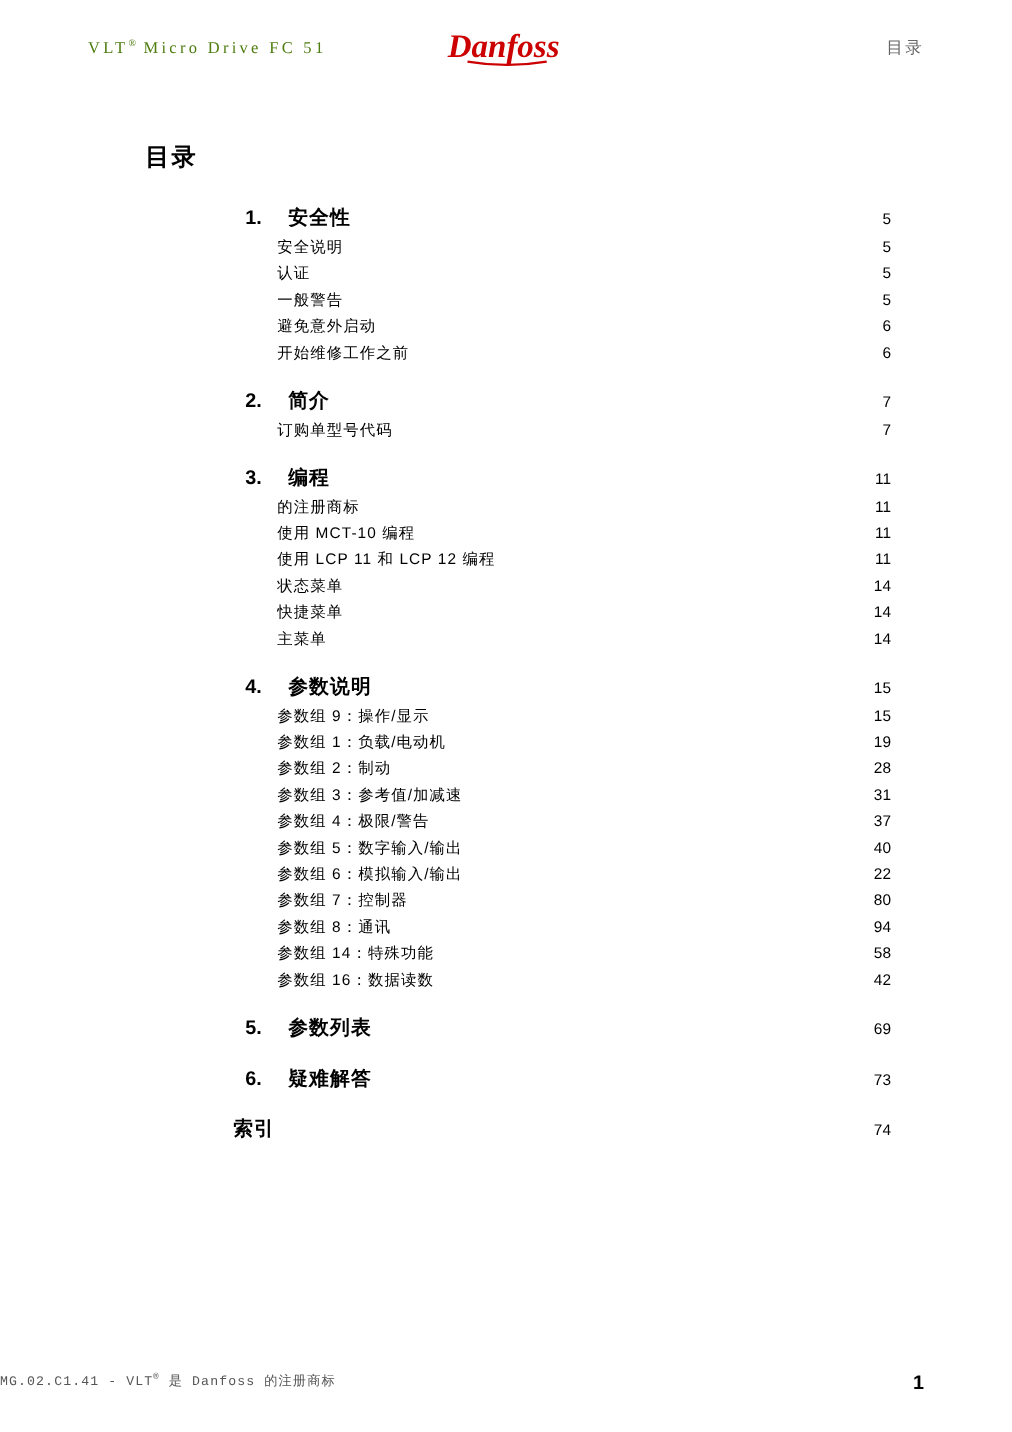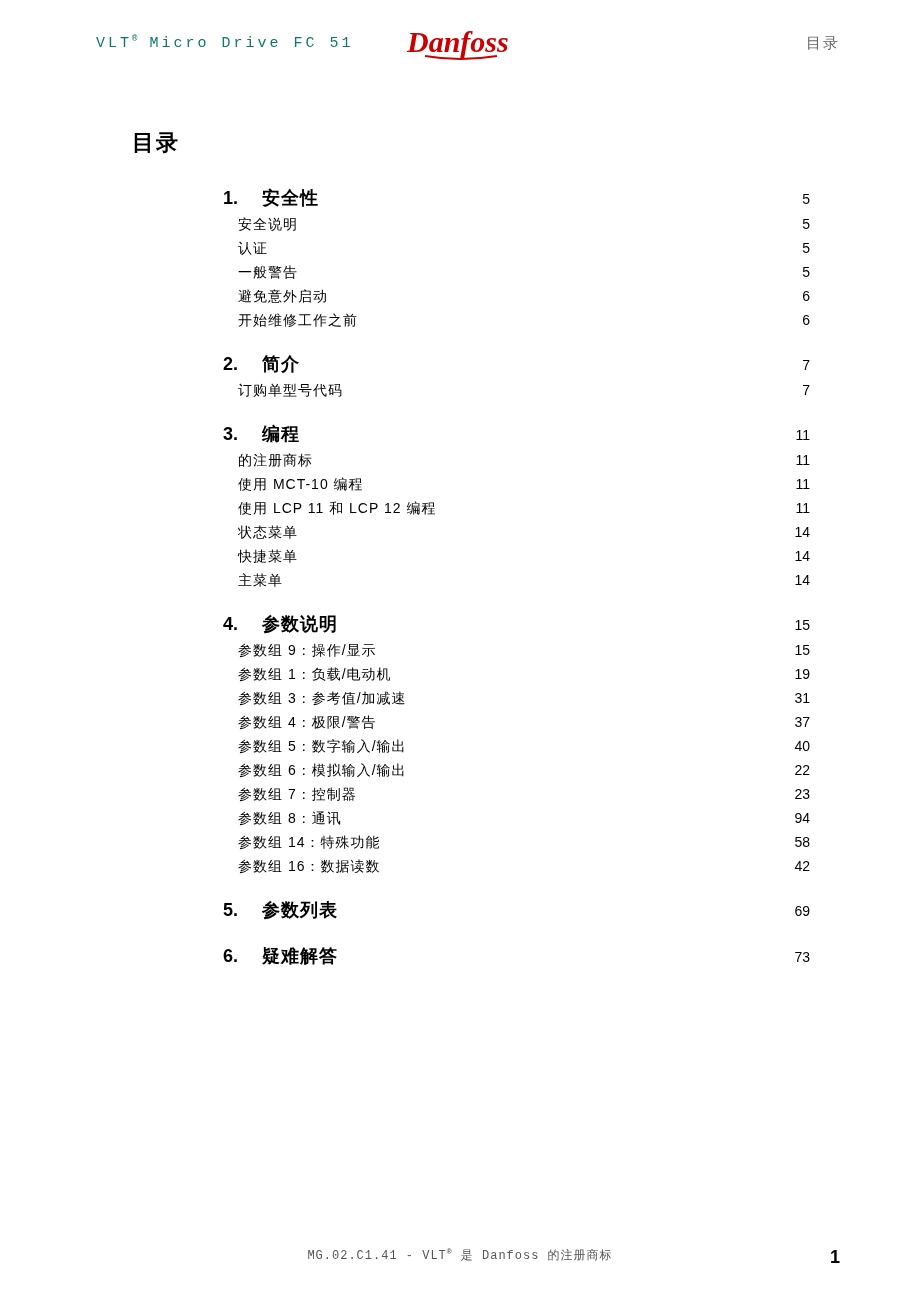--- a/index.html
+++ b/index.html
@@ -1,37 +1,37 @@
 <!DOCTYPE html>
 <html><head>
 <meta charset="utf-8">
 <style>
   * { box-sizing: border-box; margin: 0; padding: 0; }
   html, body { width: 920px; height: 1302px; background: #fff; font-family: "Microsoft YaHei", "SimSun", sans-serif; color: #000; }
   .page { position: relative; width: 920px; height: 1302px; padding: 28px 80px 40px 80px; }
   .header { position: relative; width: 100%; height: 40px; }
-  .hdr-left { position: absolute; left: 16px; top: 6px; font-family: Liberation Mono, monospace; font-size: 15px; letter-spacing: 3px; color: #0f766e; }
+  .hdr-left { position: absolute; left: 0; top: 6px; font-family: Liberation Serif, serif; font-size: 15px; letter-spacing: 3px; color: #4d7c0f; }
   .hdr-left sup { font-size: 9px; vertical-align: super; letter-spacing: 0; }
   .hdr-right { position: absolute; right: 0; top: 6px; font-size: 15px; color: #666; letter-spacing: 2px; }
   .hdr-logo { position: absolute; left: 50%; top: -6px; transform: translateX(-50%); }
   .toc-title { margin-top: 60px; margin-left: 52px; font-size: 22px; font-weight: bold; letter-spacing: 2px; }
   .toc { margin-top: 28px; margin-left: 130px; width: 600px; }
   .section { margin-top: 22px; }
   .section:first-child { margin-top: 0; }
   .sec-head { display: flex; align-items: baseline; }
   .sec-num { width: 28px; text-align: right; font-size: 18px; font-weight: bold; }
   .sec-name { flex: 0 0 auto; margin-left: 24px; font-size: 18px; font-weight: bold; letter-spacing: 1px; }
   .sec-head .page-no, .sub-row .page-no { margin-left: auto; font-size: 14px; }
   .sec-head .page-no { font-weight: normal; }
   .sub-row { display: flex; align-items: baseline; margin-top: 6px; font-size: 14px; }
-  .sub-row .name { margin-left: 28px; letter-spacing: 1px; }
+  .sub-row .name { margin-left: 42px; letter-spacing: 1px; }
   .section.index .sec-head .sec-num { width: 0; }
   .section.index .sec-head .sec-name { margin-left: 2px; }
   .footer { position: absolute; bottom: 38px; left: 0; width: 920px; }
-  .footer-line { text-align: center; font-family: "Courier New", monospace; font-size: 12px; color: #555; letter-spacing: 1px; }
+  .footer-line { font-family: "Courier New", monospace; font-size: 12px; color: #555; letter-spacing: 1px; }
   .footer-line sup { font-size: 8px; vertical-align: super; }
   .footer-pageno { position: absolute; right: 80px; bottom: -4px; font-size: 18px; font-weight: bold; }
 </style>
 </head>
 <body>
 
 <div class="page">
   <div class="header">
     <div class="hdr-left">
       <span>VLT</span><sup>®</sup><span> Micro Drive FC 51</span>
@@ -125,38 +125,42 @@
         </div>
         <div class="sub-row">
           <span class="name">参数组 9：操作/显示</span>
           <span class="page-no">15</span>
         </div>
         <div class="sub-row">
           <span class="name">参数组 1：负载/电动机</span>
           <span class="page-no">19</span>
         </div>
         <div class="sub-row">
+          <span class="name">参数组 2：制动</span>
+          <span class="page-no">28</span>
+        </div>
+        <div class="sub-row">
           <span class="name">参数组 3：参考值/加减速</span>
           <span class="page-no">31</span>
         </div>
         <div class="sub-row">
           <span class="name">参数组 4：极限/警告</span>
           <span class="page-no">37</span>
         </div>
         <div class="sub-row">
           <span class="name">参数组 5：数字输入/输出</span>
           <span class="page-no">40</span>
         </div>
         <div class="sub-row">
           <span class="name">参数组 6：模拟输入/输出</span>
           <span class="page-no">22</span>
         </div>
         <div class="sub-row">
           <span class="name">参数组 7：控制器</span>
-          <span class="page-no">23</span>
+          <span class="page-no">80</span>
         </div>
         <div class="sub-row">
           <span class="name">参数组 8：通讯</span>
           <span class="page-no">94</span>
         </div>
         <div class="sub-row">
           <span class="name">参数组 14：特殊功能</span>
           <span class="page-no">58</span>
         </div>
         <div class="sub-row">
@@ -171,20 +175,27 @@
           <span class="page-no">69</span>
         </div>
       </div>
       <div class="section">
         <div class="sec-head">
           <span class="sec-num">6.</span>
           <span class="sec-name">疑难解答</span>
           <span class="page-no">73</span>
         </div>
       </div>
+      <div class="section index">
+        <div class="sec-head">
+          <span class="sec-num"></span>
+          <span class="sec-name">索引</span>
+          <span class="page-no">74</span>
+        </div>
+      </div>
     </div>
 
   <div class="footer">
     <div class="footer-line">
       <span>MG.02.C1.41 - VLT</span><sup>®</sup><span> 是 Danfoss 的注册商标</span>
     </div>
     <div class="footer-pageno">1</div>
   </div>
 </div>
 

